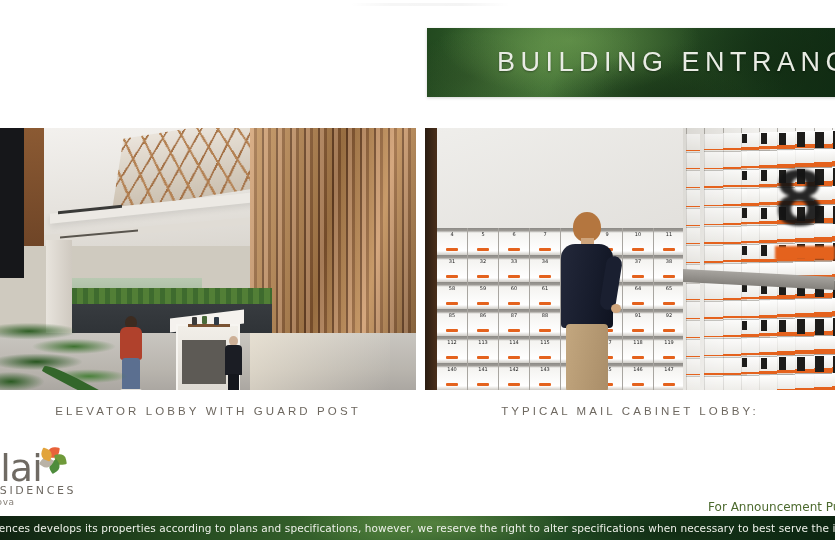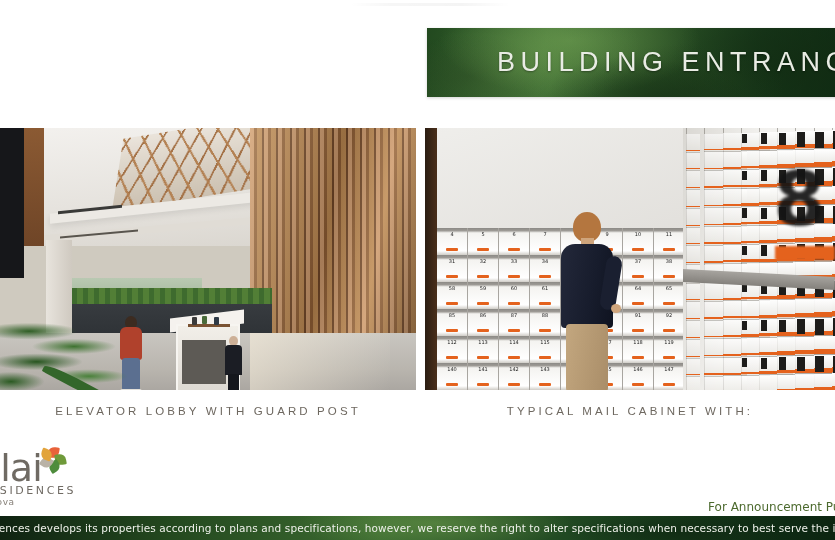--- a/index.html
+++ b/index.html
@@ -800,21 +800,21 @@
     <div class="head"></div>
     <div class="neck"></div>
     <div class="jacket"></div>
     <div class="arm"></div>
     <div class="hand"></div>
     <div class="pants"></div>
   </div>
 </div>
 
 <div class="caption left">ELEVATOR LOBBY WITH GUARD POST</div>
-<div class="caption right">TYPICAL MAIL CABINET WITH:</div>
+<div class="caption right">TYPICAL MAIL CABINET LOBBY:</div>
 
 <div class="logo">
   <div class="logo-word">alai</div>
   <div class="logo-sub">RESIDENCES</div>
   <div class="logo-sub2">ordova</div>
   <div class="logo-flower">
     <div class="petal" style="left:8px;top:0;background:#e8623a;transform:rotate(10deg);"></div>
     <div class="petal" style="left:15px;top:7px;background:#6f9a3a;transform:rotate(80deg);"></div>
     <div class="petal" style="left:9px;top:14px;background:#4e8c3c;transform:rotate(150deg);"></div>
     <div class="petal" style="left:1px;top:10px;background:#b9b2a6;transform:rotate(215deg);"></div>

